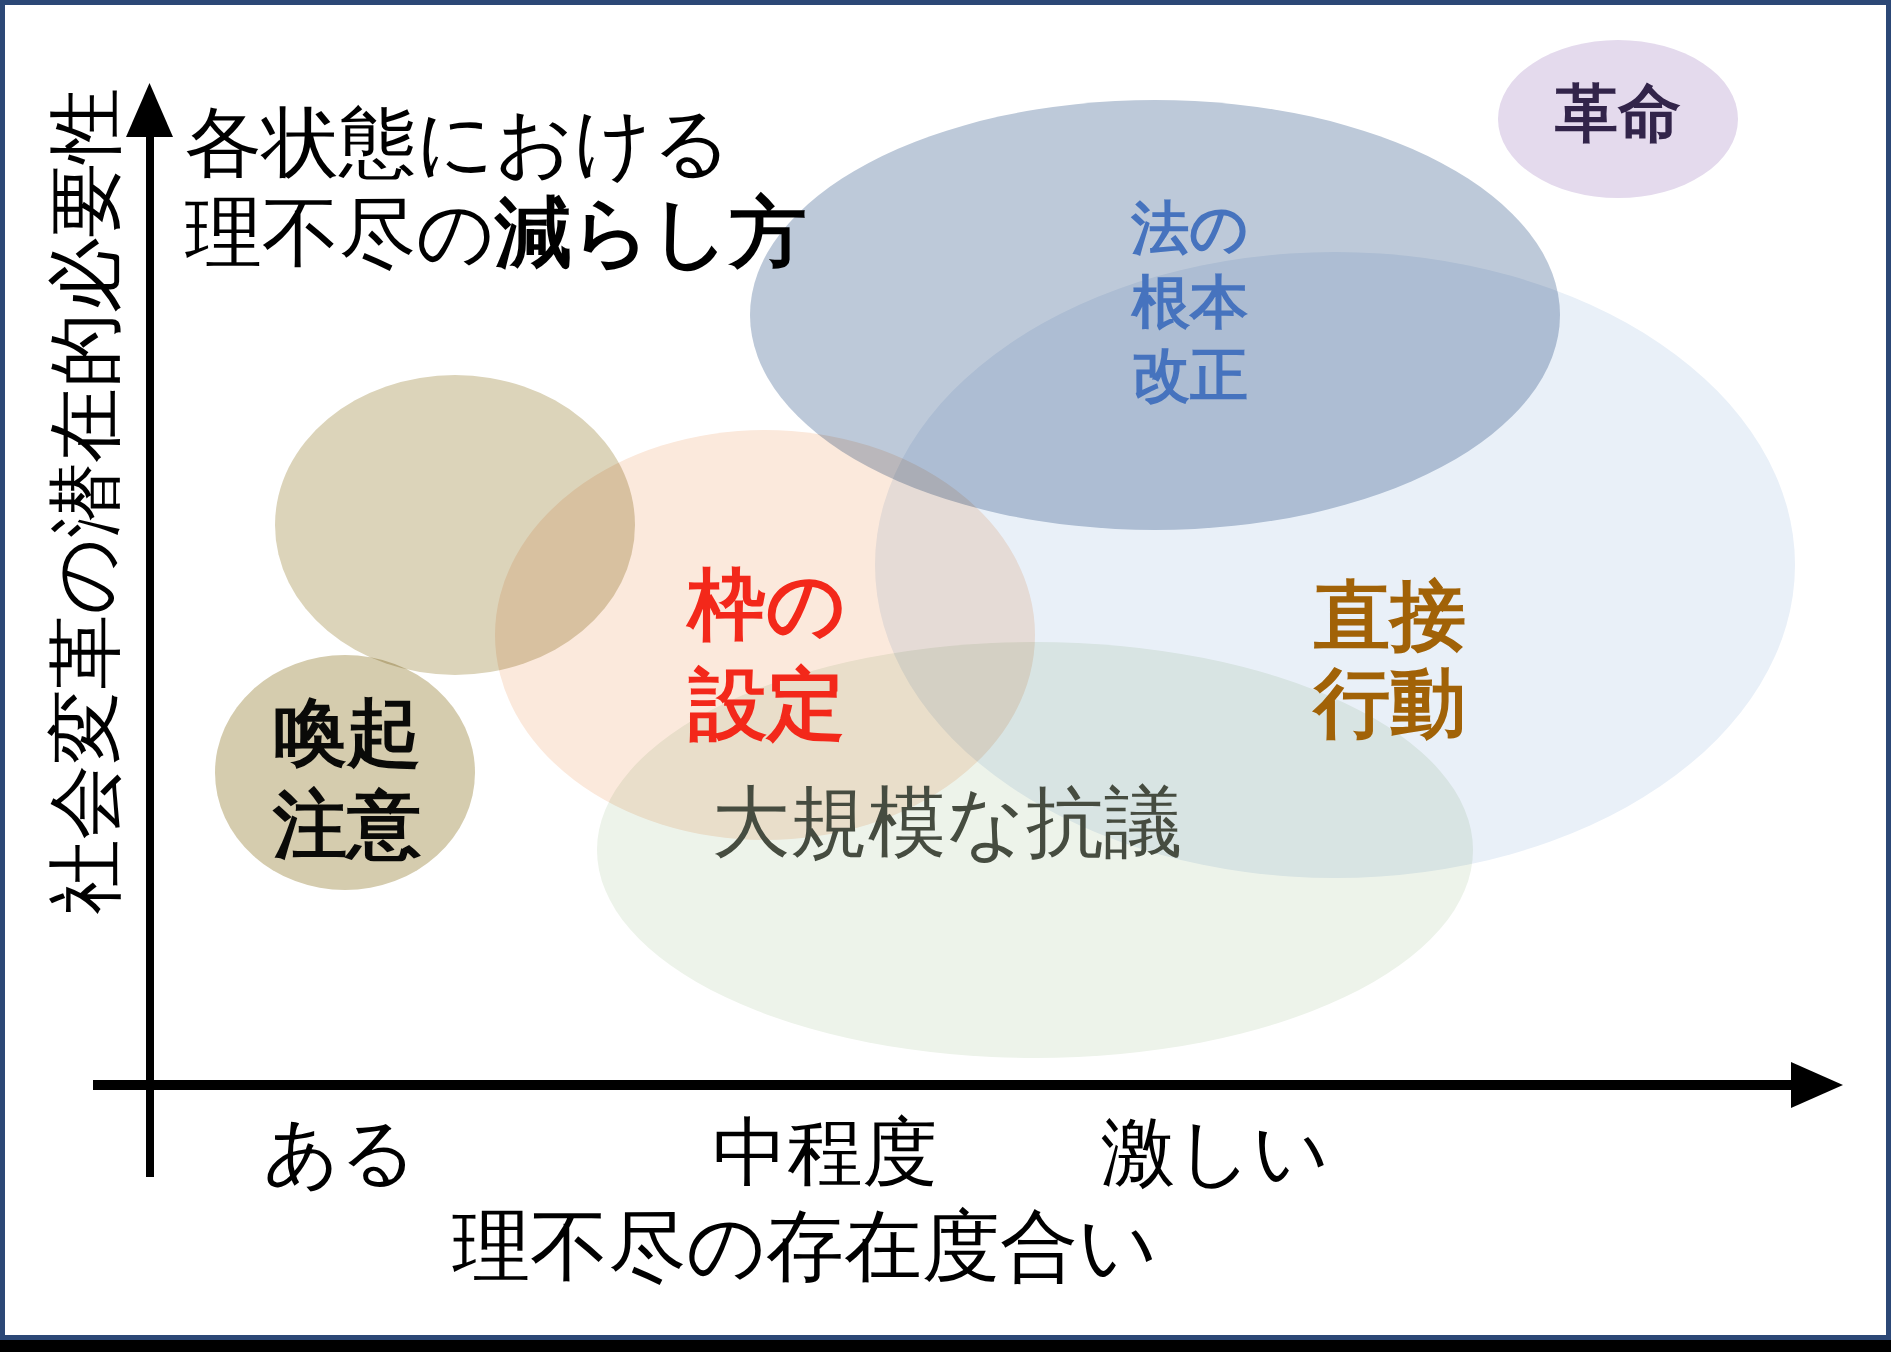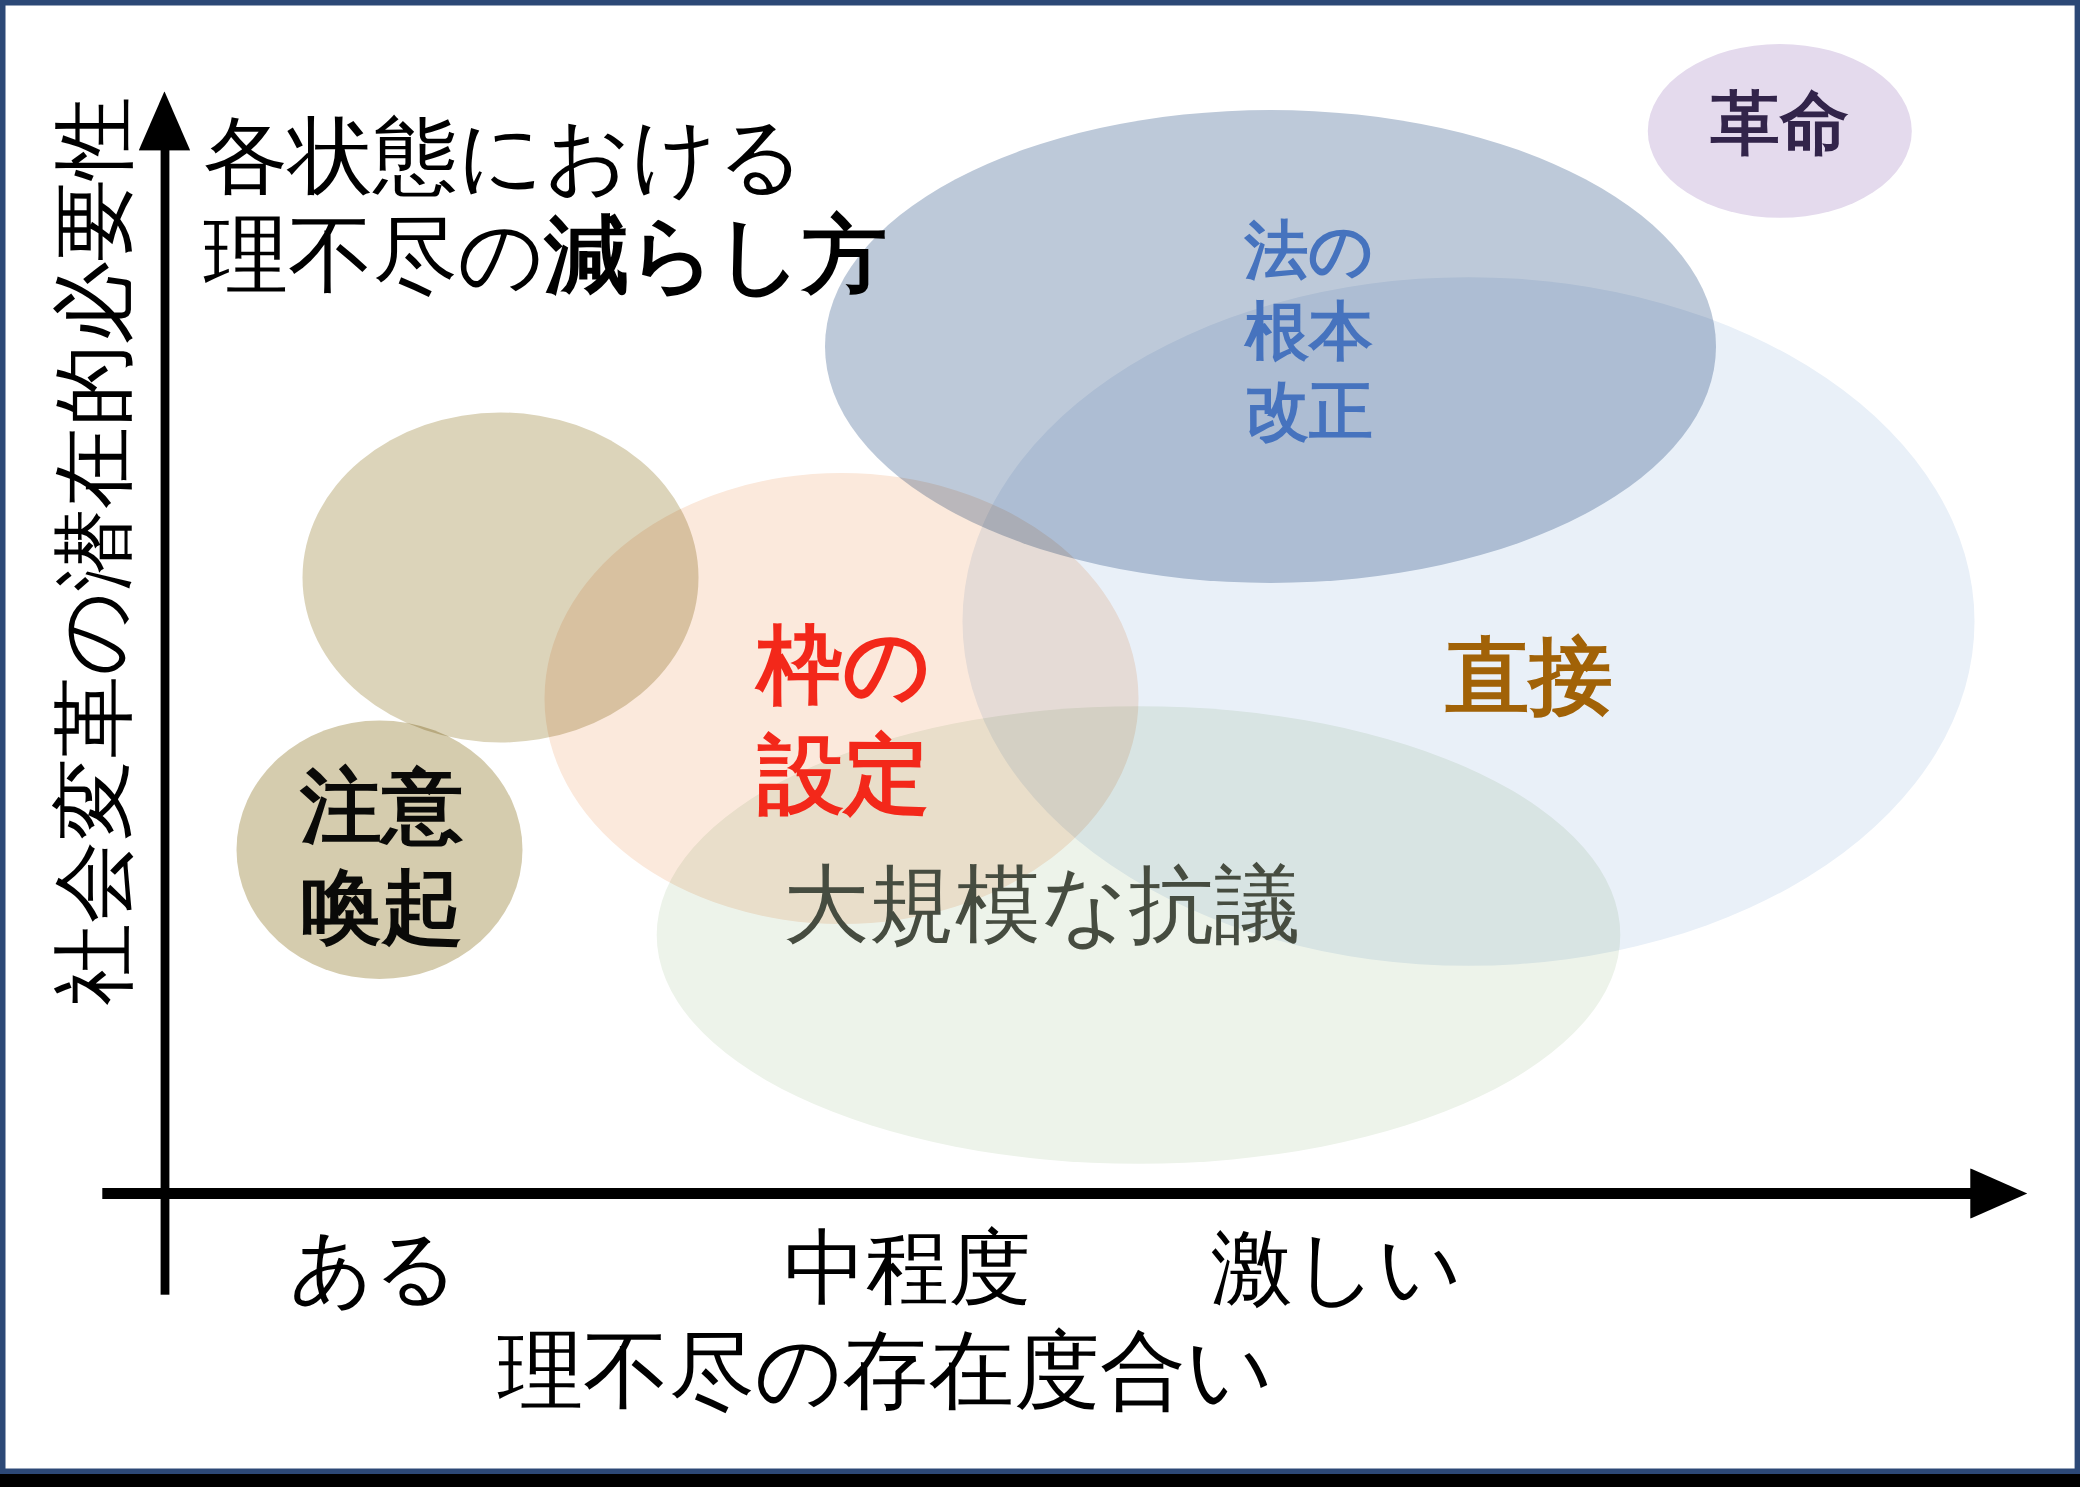--- a/index.html
+++ b/index.html
@@ -59,34 +59,35 @@
 
     <div class="bubble b-law" style="background-color: rgb(189, 201, 217);"></div>
     <div class="bubble b-direct" style="background-color: rgb(233, 240, 248);"></div>
     <div class="bubble b-protest" style="background-color: rgb(237, 243, 234);"></div>
     <div class="bubble b-rule" style="background-color: rgb(220, 212, 186);"></div>
     <div class="bubble b-waku" style="background-color: rgb(251, 233, 220);"></div>
     <div class="bubble b-attn" style="background-color: rgb(213, 204, 174);"></div>
     <div class="bubble b-rev" style="background-color: rgb(228, 218, 237);"></div>
 
     <div class="bubble-label l-attn" style="color: rgb(10, 10, 8);">
+      <span>喚起</span>
       <span>注意</span>
-      <span>喚起</span>
     </div>
     <div class="bubble-label l-waku" style="color: rgb(243, 40, 26);">
       <span>枠の</span>
       <span>設定</span>
     </div>
     <div class="bubble-label l-law" style="color: rgb(70, 115, 190);">
       <span>法の</span>
       <span>根本</span>
       <span>改正</span>
     </div>
     <div class="bubble-label l-direct" style="color: #a16207;">
       <span>直接</span>
+      <span>行動</span>
     </div>
     <div class="bubble-label l-protest" style="color: rgb(70, 76, 64);">
       <span>大規模な抗議</span>
     </div>
     <div class="bubble-label l-rev" style="color: rgb(50, 36, 74);">
       <span>革命</span>
     </div>
 
     <div class="y-line" style="background-color: rgb(0, 0, 0);"></div>
     <div class="y-head" style="background-color: rgb(0, 0, 0);"></div>

